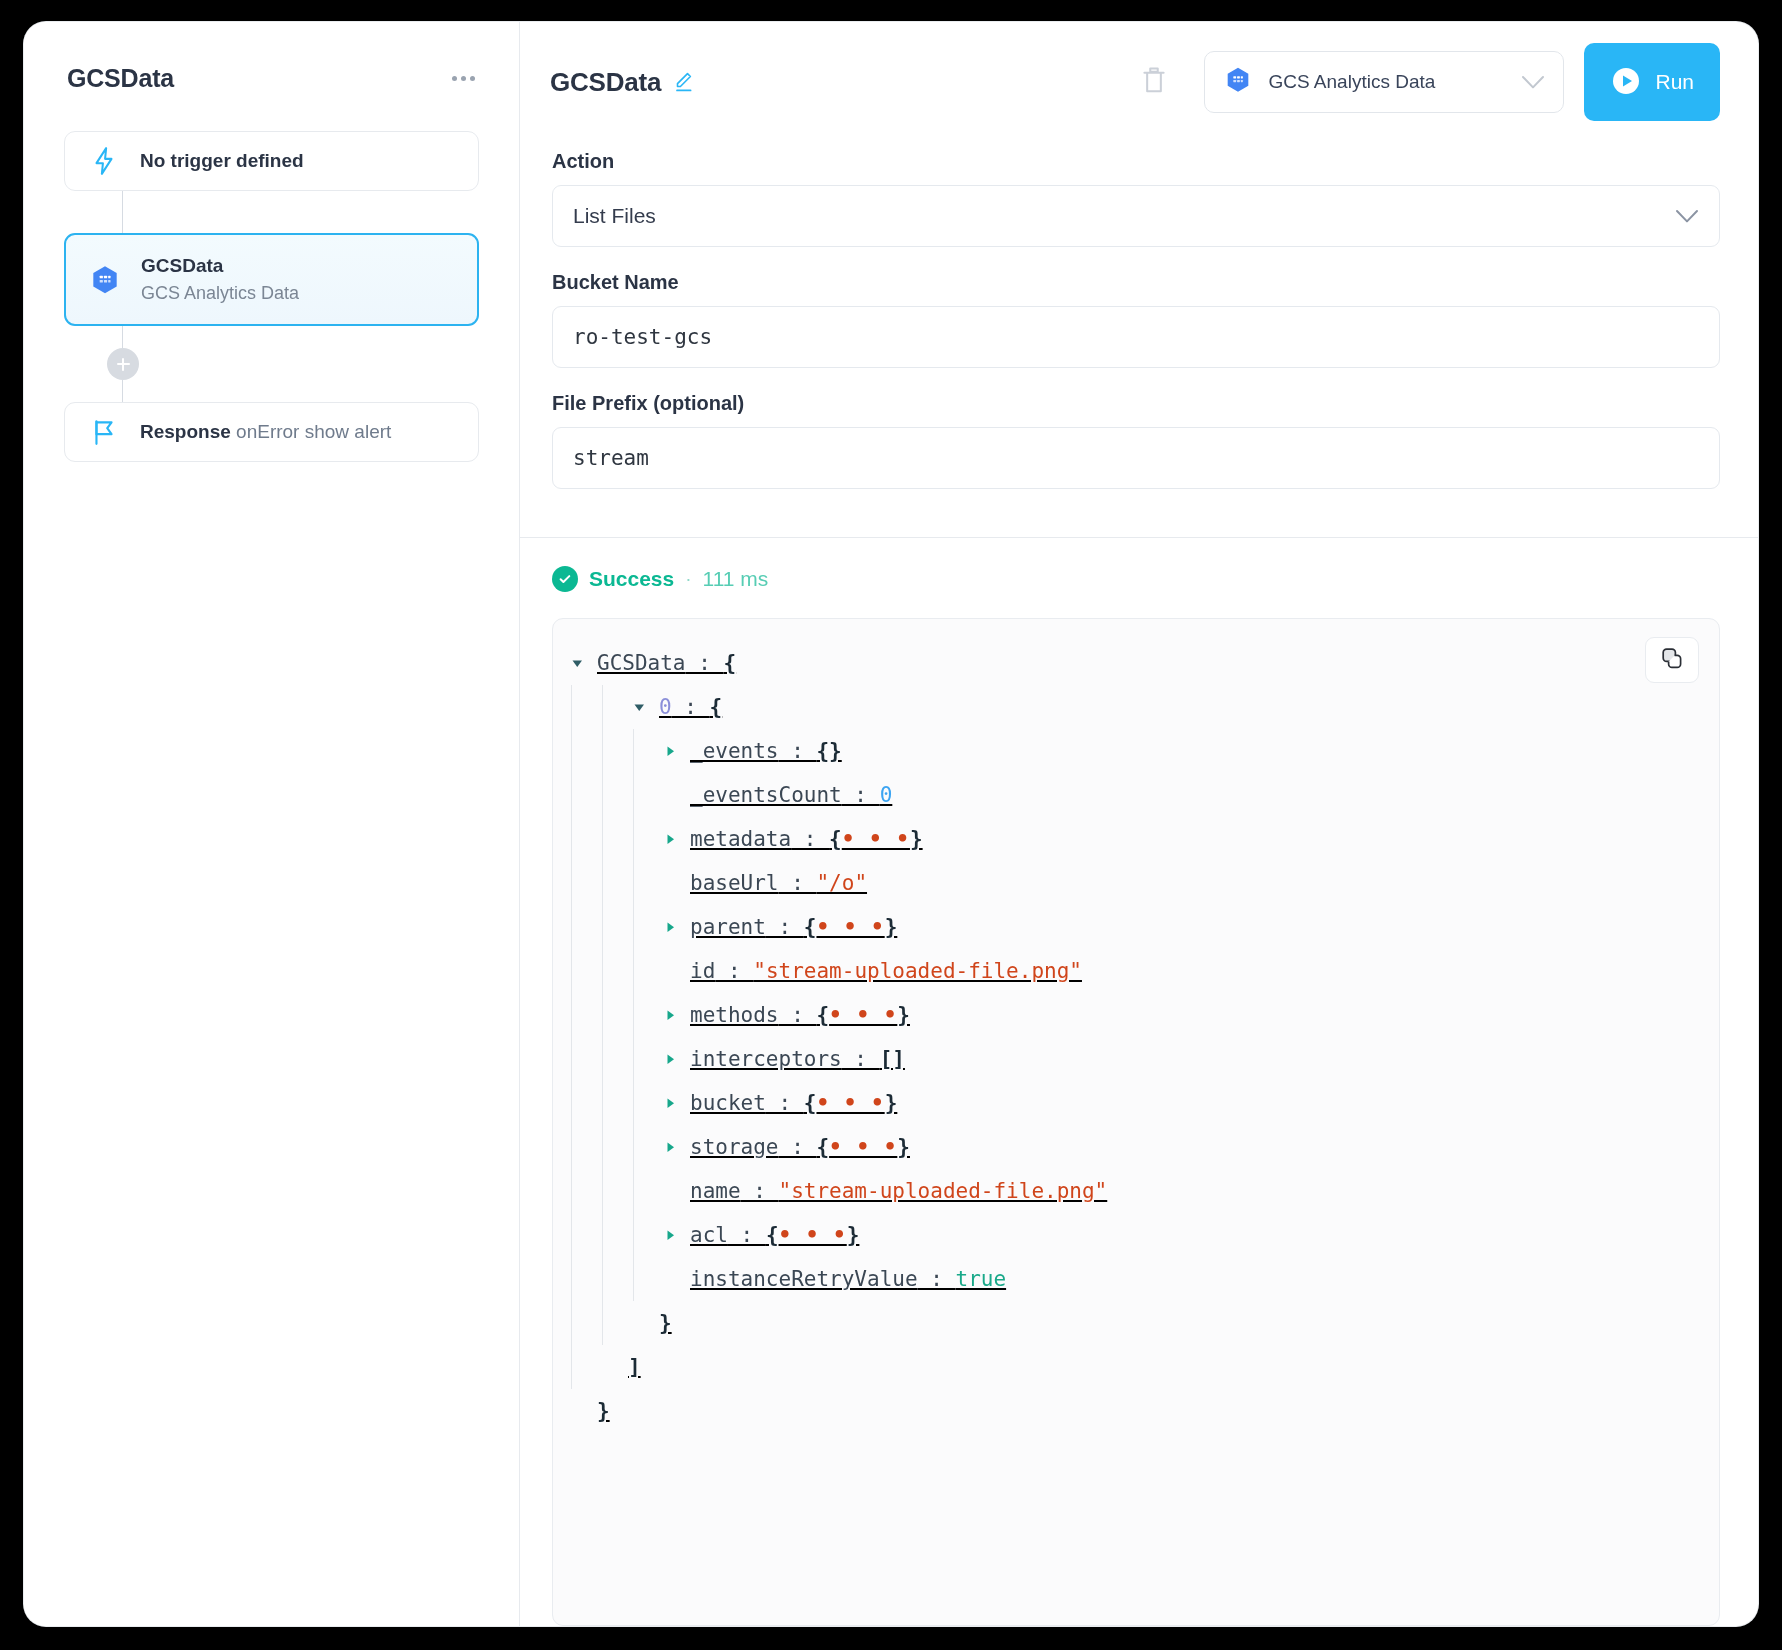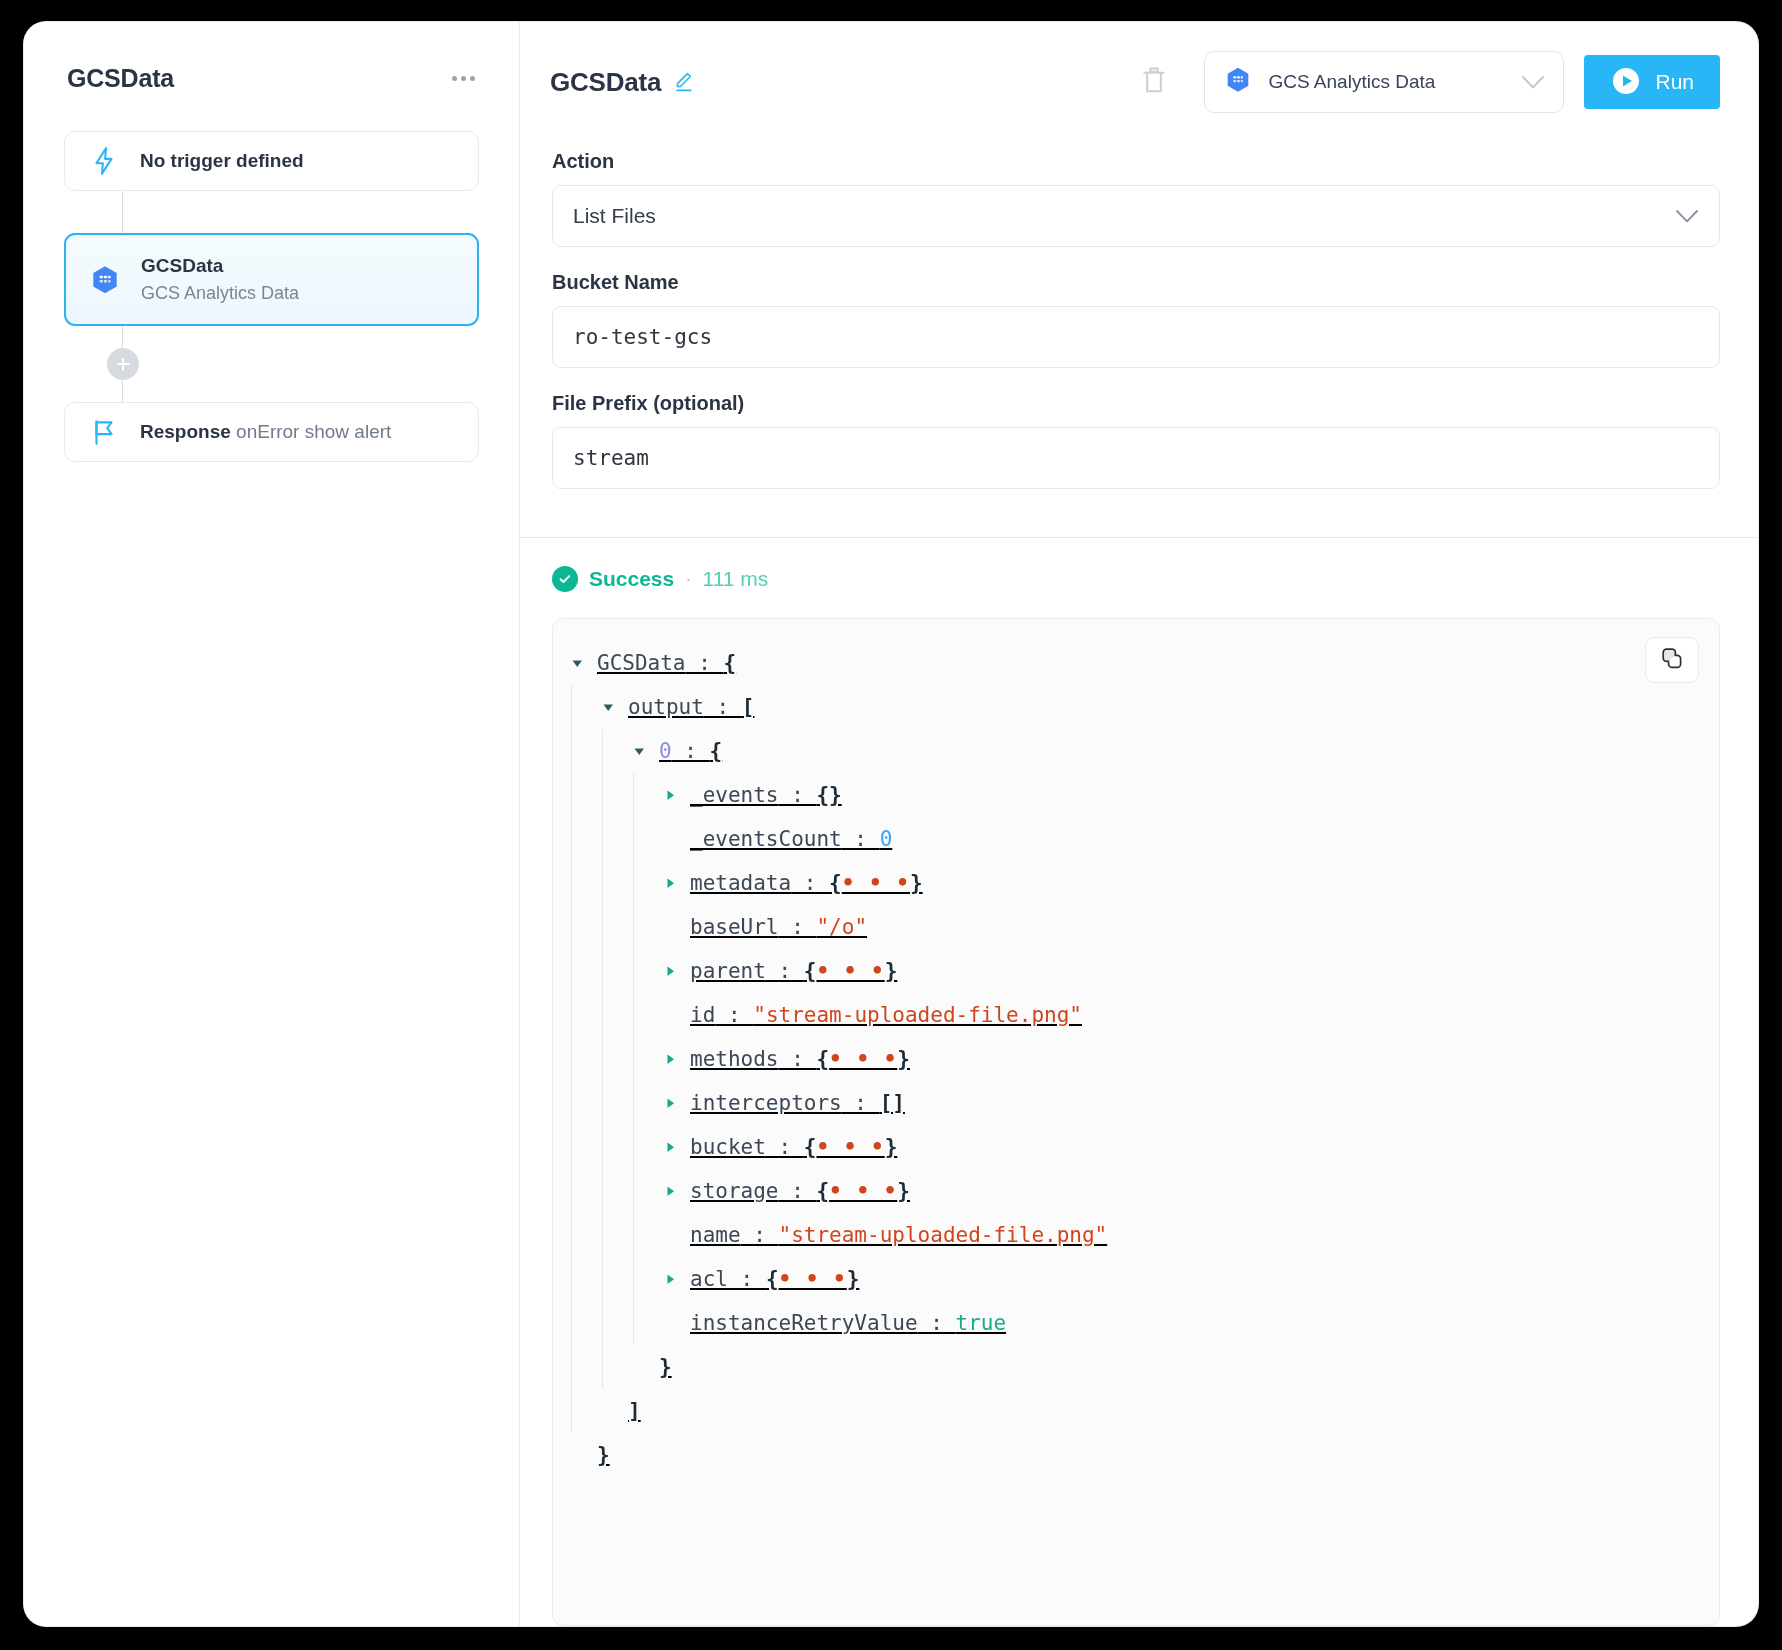--- a/index.html
+++ b/index.html
@@ -194,25 +194,25 @@
   }
   .integration-name {
     flex: 1;
     font-size: 19px;
     color: #39445a;
     font-weight: 500;
   }
   .chev-gray { color: #b9c0ca; display:flex; }
 
   .run-btn {
-    height: 54px;
+    height: 78px;
     min-width: 134px;
     background: #29b6f6;
     border: none;
-    border-radius: 4px;
+    border-radius: 10px;
     display: flex;
     align-items: center;
     justify-content: center;
     gap: 13px;
     cursor: pointer;
     padding: 0 26px;
   }
   .run-label {
     font-size: 21px;
     color: #ffffff;
@@ -560,31 +560,20 @@
               <span class="twisty">
                 <svg width="13" height="13" viewBox="0 0 13 13">
                   <path d="M1.5 3.5 L11 3.5 L6.25 10 Z" fill="#2f5d66"></path>
                 </svg>
               </span>
               <span><span class="jkey">GCSData</span><span class="jpunc"> : </span><span class="jbrace">{</span></span>
             </div>
             <div class="jrow">
               <span class="guides">
                 <span class="guide"></span>
-              </span>
-              <span class="twisty">
-                <svg width="13" height="13" viewBox="0 0 13 13">
-                  <path d="M1.5 3.5 L11 3.5 L6.25 10 Z" fill="#2f5d66"></path>
-                </svg>
-              </span>
-              <span><span class="jkey">output</span><span class="jpunc"> : </span><span class="jbrace">[</span></span>
-            </div>
-            <div class="jrow">
-              <span class="guides">
-                <span class="guide"></span>
                 <span class="guide"></span>
               </span>
               <span class="twisty">
                 <svg width="13" height="13" viewBox="0 0 13 13">
                   <path d="M1.5 3.5 L11 3.5 L6.25 10 Z" fill="#2f5d66"></path>
                 </svg>
               </span>
               <span><span class="jkey idx">0</span><span class="jpunc"> : </span><span class="jbrace">{</span></span>
             </div>
             <div class="jrow">

